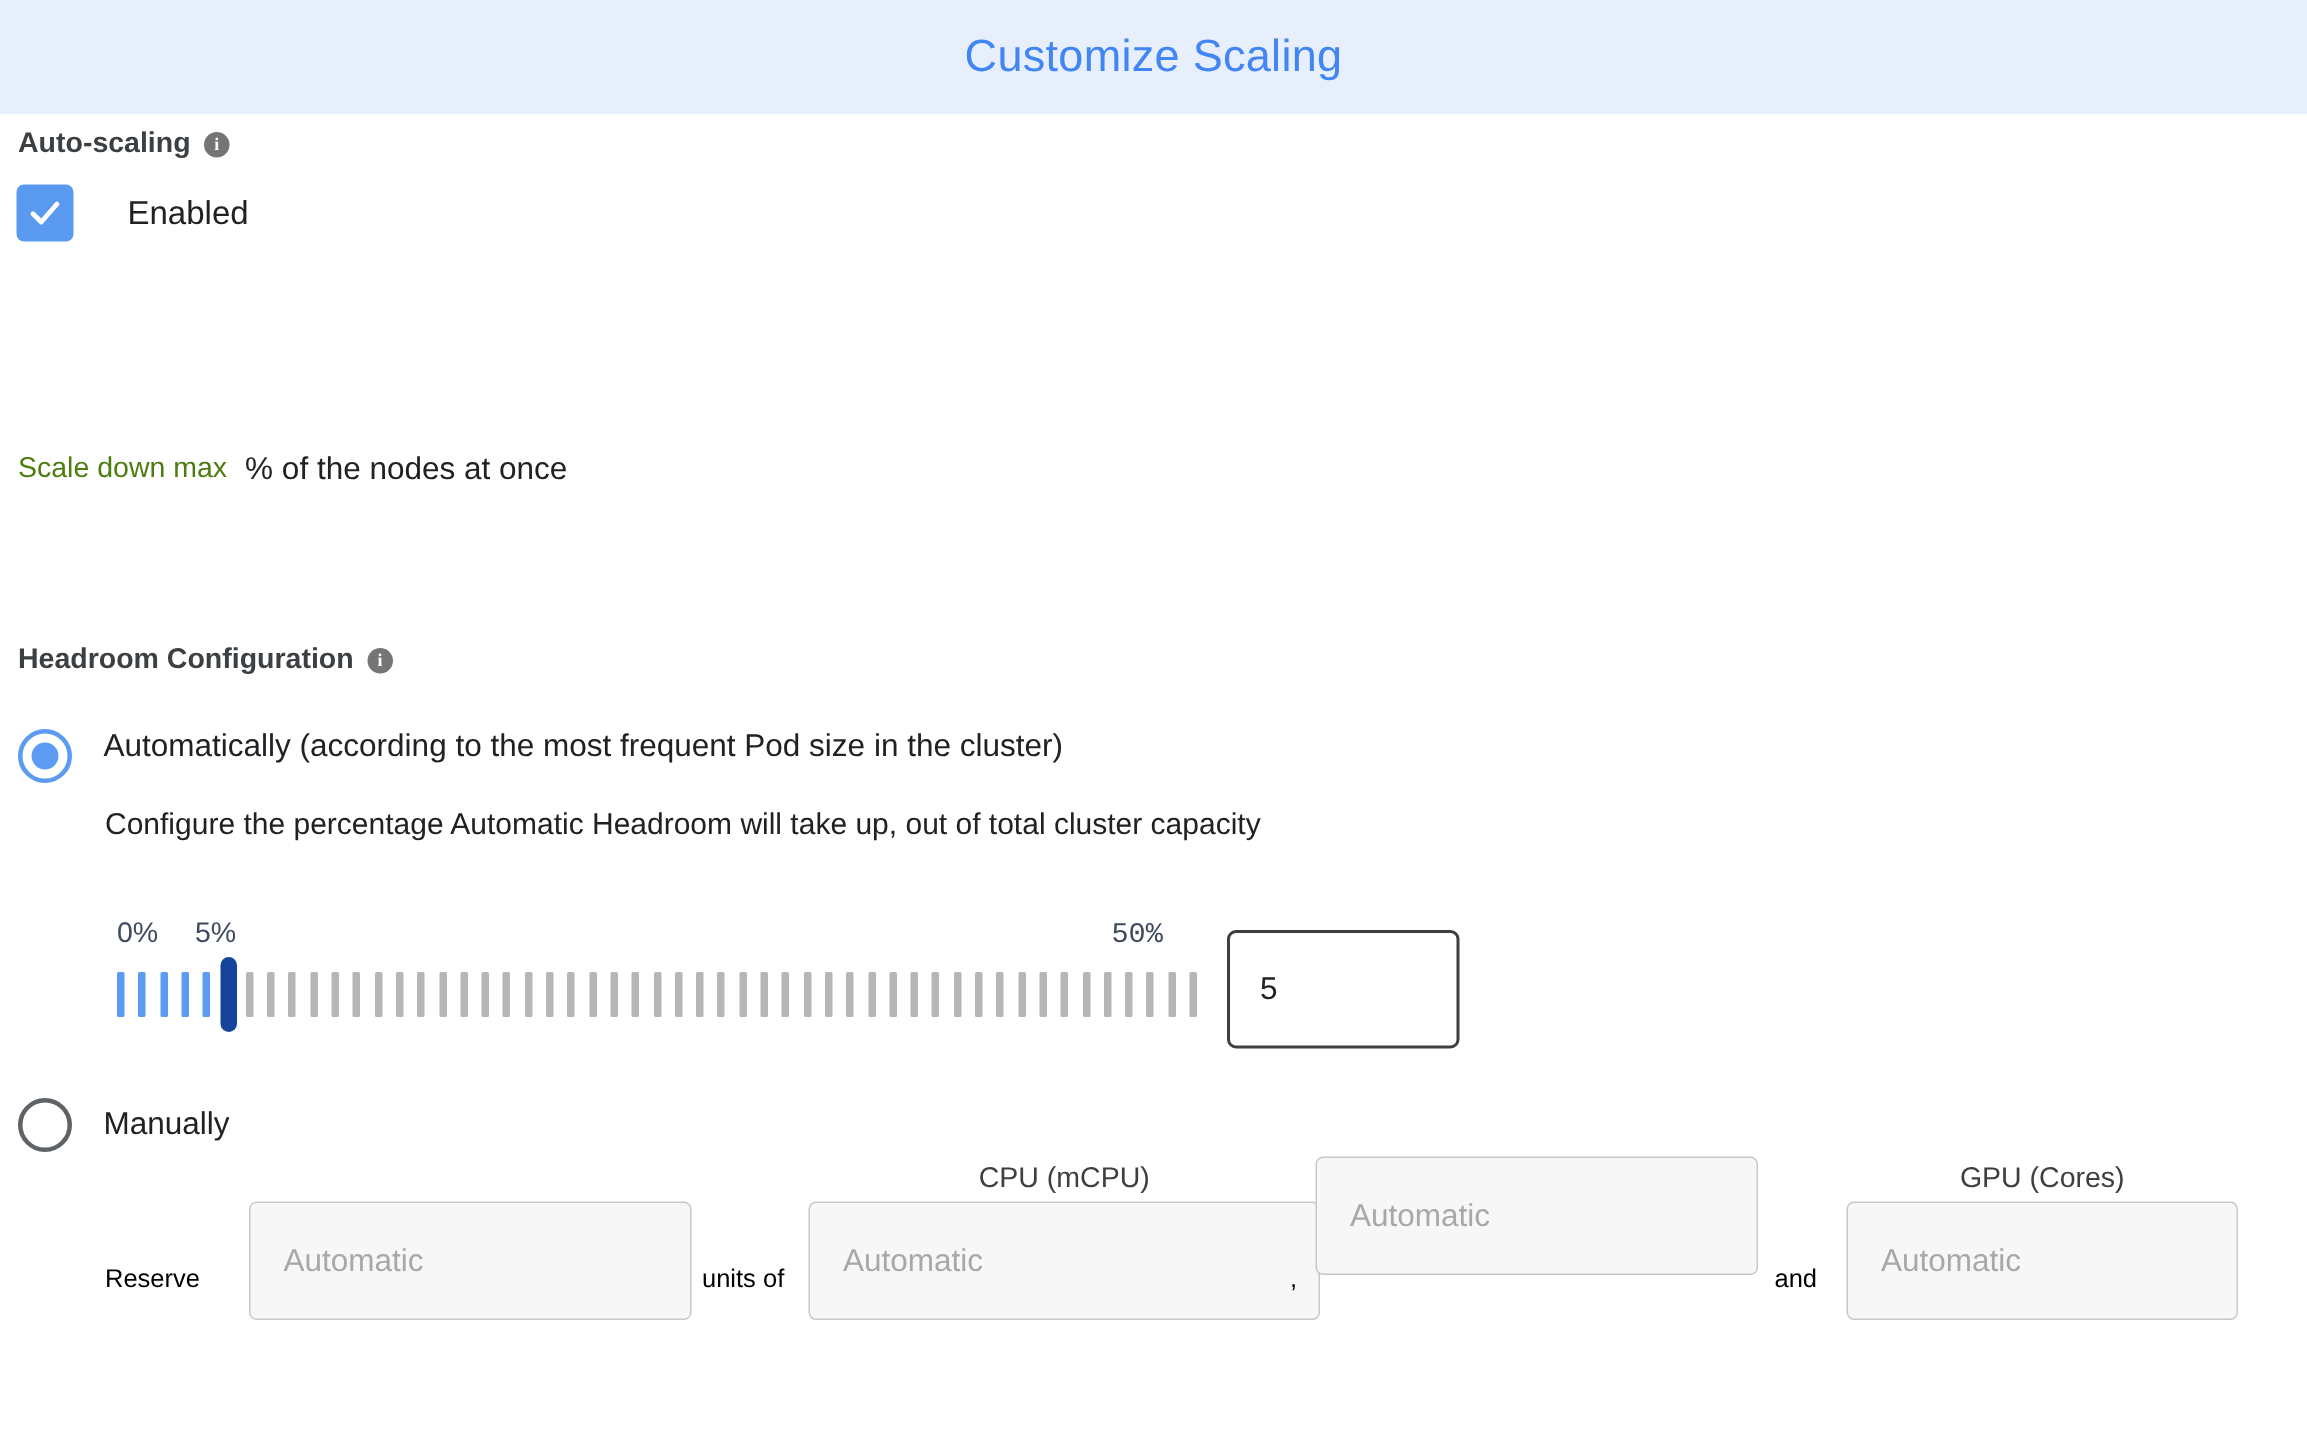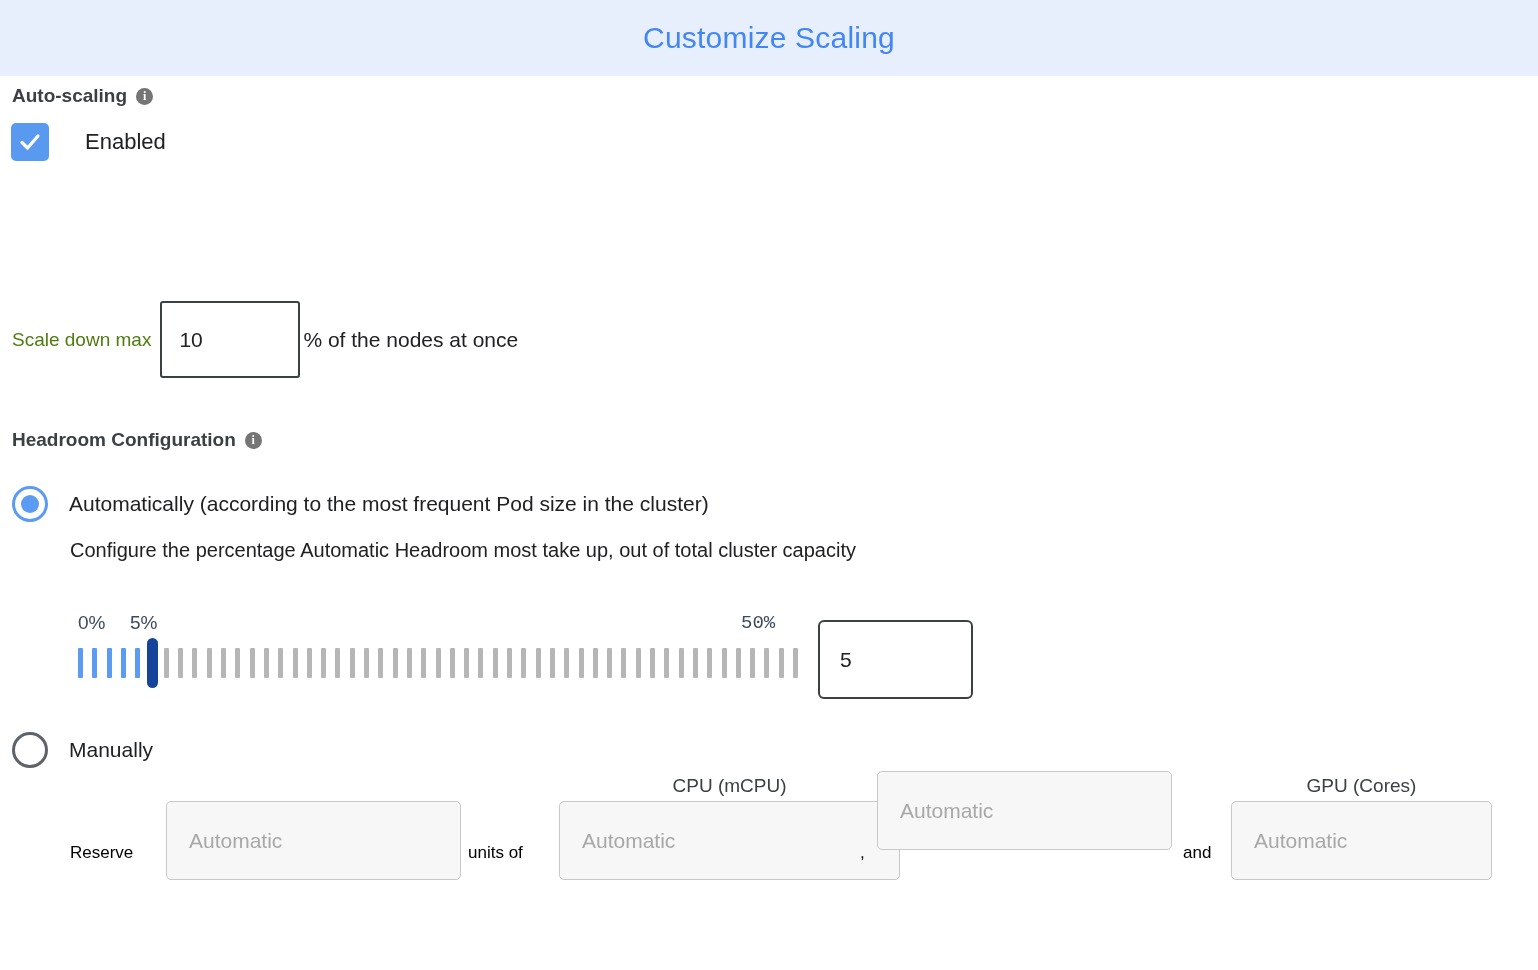--- a/index.html
+++ b/index.html
@@ -130,21 +130,21 @@
     position: absolute;
     left: 12px;
     top: 353px;
   }
 
   .radio-row-auto {
     position: absolute;
     left: 12px;
     top: 410px;
     display: flex;
-    align-items: center;
+    align-items: flex-start;
     gap: 21px;
   }
   .radio {
     width: 36px;
     height: 36px;
     border-radius: 50%;
     box-sizing: border-box;
     border: 3px solid #5b9bf2;
     background: #ffffff;
     display: flex;
@@ -278,21 +278,21 @@
   }
   .text-input-disabled::placeholder { color: #a8a8a8; }
 
   .inline-word {
     position: absolute;
     font-size: 17px;
     color: #000000;
     top: 72px;
   }
   .fg-units    { left: 96px;   width: 295px; }
-  .fg-cpu      { left: 489px;  width: 341px; }
+  .fg-cpu      { left: 469px;  width: 341px; }
   .fg-mem      { left: 807px;  width: 295px; }
   .fg-gpu      { left: 1161px; width: 261px; }
 
   .w-reserve { left: 0px;    }
   .w-unitsof { left: 398px;  }
   .w-comma   { left: 790px;  }
   .w-and     { left: 1113px; }
 </style>
 </head>
 <body>
@@ -312,37 +312,36 @@
     <span class="checkbox">
       <svg width="26" height="26" viewBox="0 0 26 26" aria-hidden="true">
         <path d="M5 13.5 L10.5 19 L21 7" fill="none" stroke="#ffffff" stroke-width="3.2" stroke-linecap="round" stroke-linejoin="round"></path>
       </svg>
     </span>
     <span class="enabled-label">Enabled</span>
   </div>
 
   <div class="scaledown-row">
     <span class="scaledown-label">Scale down max</span>
-    <input class="num-input" type="text" value="10" style="">
     <span class="scaledown-suffix">% of the nodes at once</span>
   </div>
 
   <div class="section-heading headroom-heading">
     <span>Headroom Configuration</span>
     <span class="info-icon">i</span>
   </div>
 
   <div class="radio-row-auto">
     <span class="radio">
         <span class="dot"></span>
       </span>
     <span class="radio-label">Automatically (according to the most frequent Pod size in the cluster)</span>
   </div>
 
-  <div class="headroom-desc">Configure the percentage Automatic Headroom most take up, out of total cluster capacity</div>
+  <div class="headroom-desc">Configure the percentage Automatic Headroom will take up, out of total cluster capacity</div>
 
   <div class="slider-wrap">
     <div class="slider-scale-labels">
       <span class="lbl-min">0%</span>
       <span class="lbl-cur">5%</span>
       <span class="lbl-max">50%</span>
     </div>
     <div class="tick-track" id="tick-track">
         <span class="tick active" style="left: 0px;"></span>
         <span class="tick active" style="left: 14.3px;"></span>

